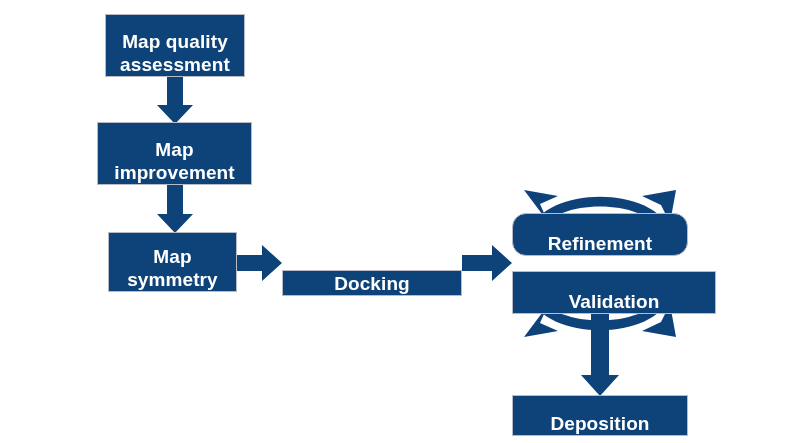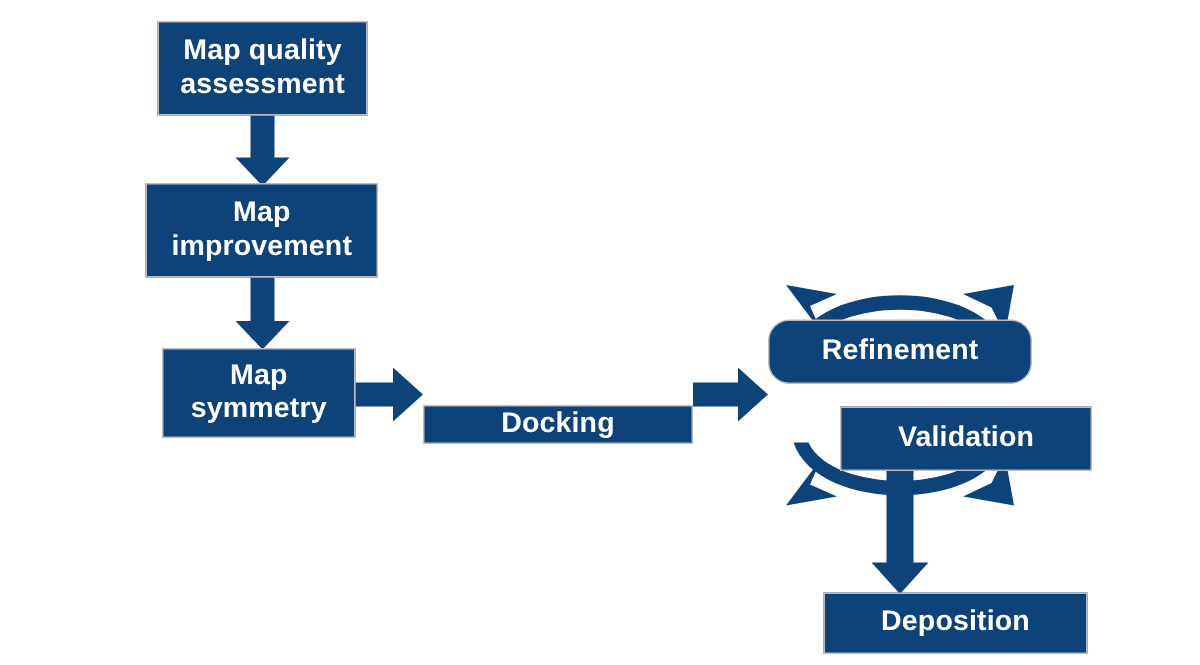--- a/index.html
+++ b/index.html
@@ -18,21 +18,21 @@
     background: #ffffff;
     overflow: hidden;
   }
   .node {
     position: absolute;
     box-sizing: border-box;
     background: #0e4379;
     border: 1px solid #b9bcc4;
     color: #ffffff;
     display: flex;
-    align-items: center;
+    align-items: flex-end;
     justify-content: center;
     text-align: center;
     line-height: 1.18;
     font-weight: 700;
     font-size: 19px;
     letter-spacing: 0.1px;
     white-space: pre-line;
     z-index: 3;
   }
   .arrow-svg {
@@ -116,21 +116,21 @@
 
 
   <div class="node" style="left:282px; top:270px; width:180px; height:26px;">
     <span>Docking</span>
   </div>
 
   <div class="node" style="left:512px; top:213px; width:176px; height:43px;border-radius:14px;">
     <span>Refinement</span>
   </div>
 
-  <div class="node" style="left:512px; top:271px; width:168px; height:43px;margin-left:48px;">
+  <div class="node" style="left:512px; top:271px; width:204px; height:43px;">
     <span>Validation</span>
   </div>
 
-  <div class="node" style="left:512px; top:395px; width:176px; height:41px;margin-left:37px;">
+  <div class="node" style="left:512px; top:395px; width:176px; height:41px;">
     <span>Deposition</span>
   </div>
 
 </div>
 
 </body></html>

